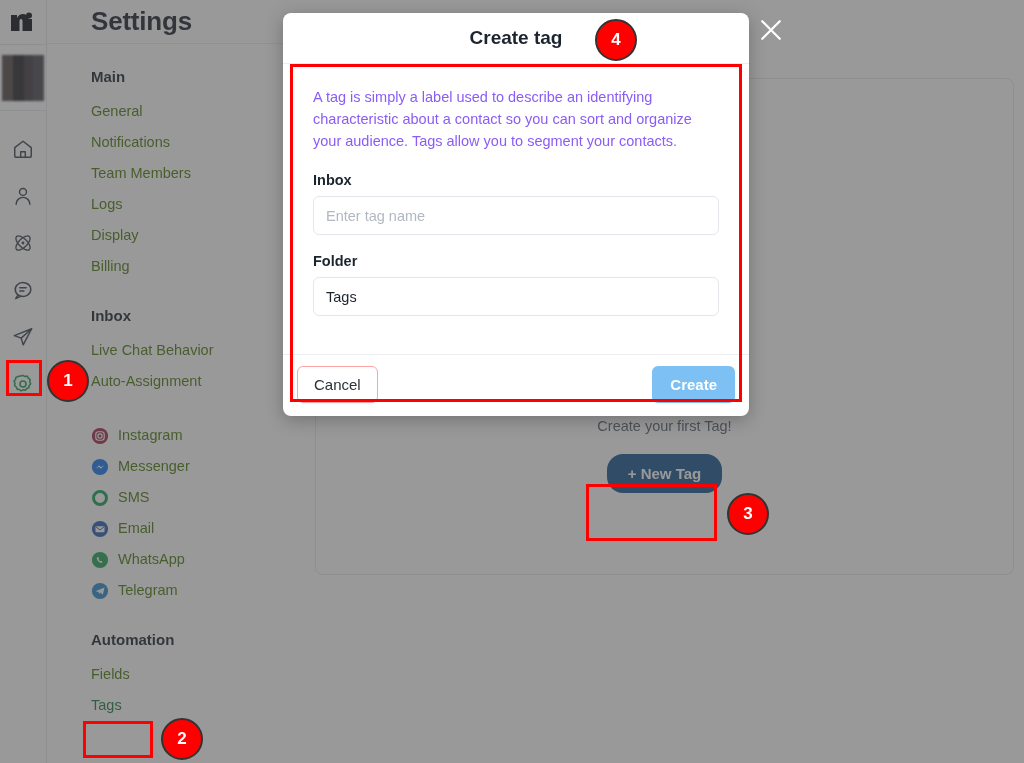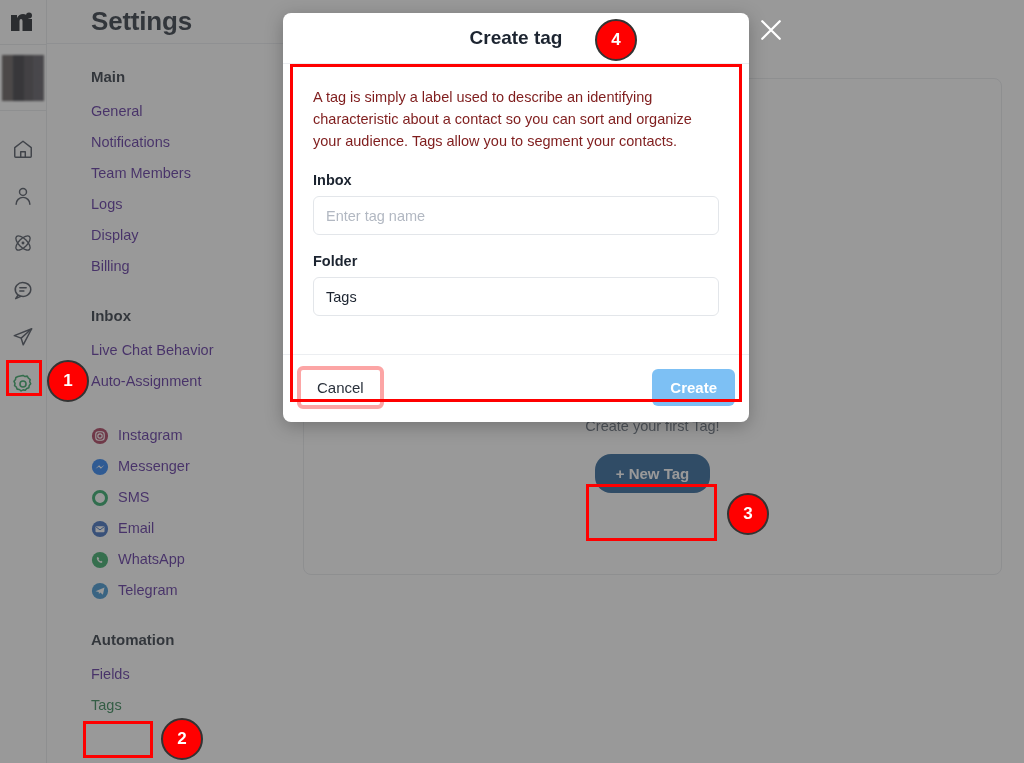--- a/index.html
+++ b/index.html
@@ -89,21 +89,21 @@
   .nav-group-title {
     font-size: 15px;
     font-weight: bold;
     color: #1c2430;
     margin: 0 0 8px 0;
     line-height: 22px;
   }
   .nav-group + .nav-group { margin-top: 23px; }
   .nav-item {
     font-size: 14.5px;
-    color: #4c1d95;
+    color: #4d7c0f;
     line-height: 31px;
     white-space: nowrap;
   }
   .nav-item.green { color: #1f7a45; }
   .nav-item.channel {
     display: flex;
     align-items: center;
     gap: 9px;
   }
   .ch-ico {
@@ -115,21 +115,21 @@
 
   
   #main {
     position: absolute;
     left: 303px; top: 44px;
     right: 0; bottom: 0;
     background: #ffffff;
   }
   #content-card {
     position: absolute;
-    left: 0; top: 34px;
+    left: 12px; top: 34px;
     width: 699px; height: 497px;
     border: 1px solid #e6e8ec;
     border-radius: 8px;
     background: #ffffff;
     box-sizing: border-box;
     overflow: hidden;
   }
   #empty-state {
     position: absolute;
     left: 0; right: 0;
@@ -207,21 +207,21 @@
     font-size: 19px;
     font-weight: bold;
     color: #1c2430;
   }
   #modal-body {
     padding: 22px 30px 20px 30px;
   }
   #modal-desc {
     font-size: 14.5px;
     line-height: 22px;
-    color: #7f1d1d;
+    color: #8b5cf6;
     margin: 0 0 20px 0;
   }
   .field-label {
     font-size: 14.5px;
     font-weight: bold;
     color: #1c2430;
     margin-bottom: 8px;
   }
   .field-label + .field-input { margin-bottom: 18px; }
   .field-input {
@@ -240,21 +240,21 @@
   .field-input::placeholder { color: #b2b8c2; }
   #modal-footer {
     border-top: 1px solid #eceef1;
     padding: 11px 14px 13px 14px;
     display: flex;
     align-items: center;
     justify-content: space-between;
   }
   #cancel-btn {
     background: #ffffff;
-    border: 4px solid #fca5a5;
+    border: 1px solid #fca5a5;
     border-radius: 6px;
     font-size: 15px;
     color: #2a313c;
     padding: 9px 16px;
     cursor: pointer;
     font-family: inherit;
   }
   #create-btn {
     background: #7dc0f4;
     border: none;

